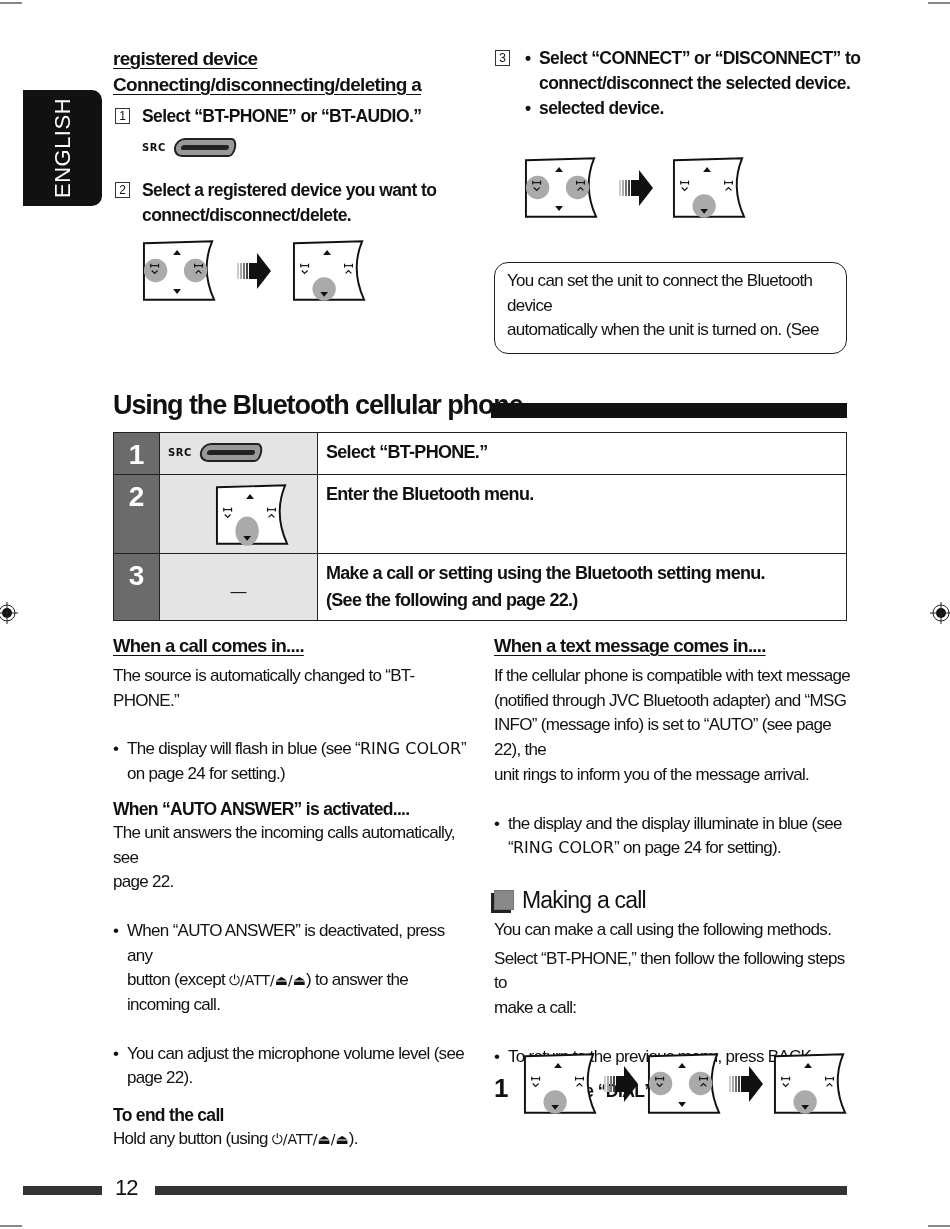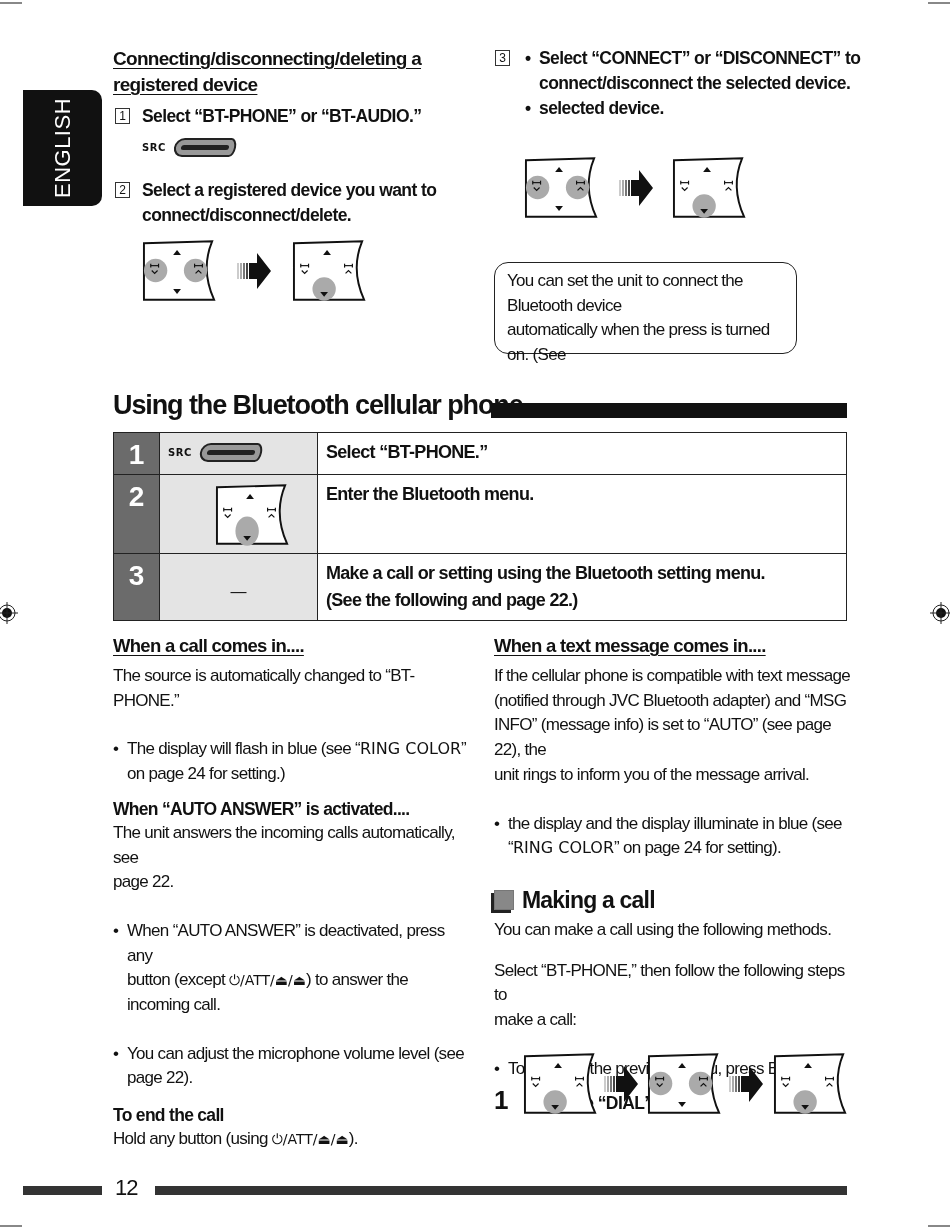--- a/index.html
+++ b/index.html
@@ -28,21 +28,21 @@
   .src-label { font-family: "DejaVu Sans", sans-serif; font-size: 10px; font-weight: bold; letter-spacing: 0.5px; }
   .src-btn { width: 62px; height: 19px; border: 2px solid #222; border-radius: 10px 6px 6px 10px / 10px 10px 10px 10px; background: #999; position: relative; transform: skewX(-10deg); }
   .src-btn::after { content: ""; position: absolute; left: 5px; right: 5px; top: 5px; height: 5px; background: #222; border-radius: 3px; }
 
   
   .pad { position: absolute; width: 74px; height: 62px; }
   .pad svg { width: 100%; height: 100%; overflow: visible; }
   .arrow-icon { position: absolute; width: 34px; height: 40px; }
 
   
-  #info-box { left: 494px; top: 262px; width: 303px; height: 92px; border: 1.5px solid #222; border-radius: 14px; padding: 6px 12px; }
+  #info-box { left: 494px; top: 262px; width: 353px; height: 92px; border: 1.5px solid #222; border-radius: 14px; padding: 6px 12px; }
 
   
   #main-heading { left: 113px; top: 390px; font-size: 27px; font-weight: bold; letter-spacing: -1.1px; }
   #heading-bar { left: 491px; top: 403px; width: 356px; height: 15px; background: #111; }
 
   
   #steps-table { left: 113px; top: 432px; width: 734px; border-collapse: collapse; }
   #steps-table td { border: 1px solid #222; vertical-align: top; }
   .tnum { width: 46px; background: #6b6b6b; color: #fff; font-size: 28px; font-weight: bold; text-align: center; font-family: "Liberation Sans", sans-serif; padding-top: 6px; }
   .ticon { width: 158px; background: #e4e4e4; position: relative; }
@@ -77,22 +77,22 @@
   <circle cx="11" cy="11" r="5" fill="#111"></circle>
   <line x1="0" y1="11" x2="22" y2="11" stroke="#222" stroke-width="1"></line>
   <line x1="11" y1="0" x2="11" y2="22" stroke="#222" stroke-width="1"></line>
 </svg>
 
 <div id="lang-tab" class="abs">
   <span>ENGLISH</span>
 </div>
 
 <div class="abs h-sub ul" style="left:113px;top:46px;">
+  <div>registered device</div>
   <div>Connecting/disconnecting/deleting a</div>
-  <div>registered device</div>
 </div>
 
 <div class="abs step-line" style="left:115px;top:104px;">
   <span class="numbox">1</span><span>Select “BT-PHONE” or “BT-AUDIO.”</span>
 </div>
 <div class="abs src" style="left:142px;top:138px;">
   <span class="src-label">SRC</span>
   <span class="src-btn"></span>
 </div>
 
@@ -199,21 +199,21 @@
       <g transform="translate(58,28)" stroke="#111" stroke-width="1.2" fill="none">
   <line x1="-4" y1="-4" x2="-4" y2="0"></line>
         <line x1="4" y1="-4" x2="4" y2="0"></line>
         <line x1="-4" y1="-2" x2="4" y2="-2"></line>
   <polyline points="-3,6 0,3 3,6"></polyline>
       </g>
     </svg></div>
 
 <div id="info-box" class="abs body-txt">
   <div>You can set the unit to connect the Bluetooth device</div>
-  <div>automatically when the press is turned on. (See</div>
+  <div>automatically when the unit is turned on. (See</div>
 </div>
 
 <div id="main-heading" class="abs">Using the Bluetooth cellular phone</div>
 <div id="heading-bar" class="abs"></div>
 
 <table id="steps-table" class="abs">
   <tbody>
       <tr style="height:42px;">
     <td class="tnum">1</td>
     <td class="ticon">
@@ -292,25 +292,25 @@
     <div>If the cellular phone is compatible with text message</div>
     <div>(notified through JVC Bluetooth adapter) and “MSG</div>
     <div>INFO” (message info) is set to “AUTO” (see page 22), the</div>
     <div>unit rings to inform you of the message arrival.</div>
   </div>
   <div class="body-txt bullet">
     <div>the display and the display illuminate in blue (see</div>
     <div><span>“</span><span class="wide">RING COLOR</span><span>” on page 24 for setting).</span></div>
   </div>
 
-  <div style="margin-top:26px;font-size:23px;font-weight:bold;letter-spacing:-0.8px;">
+  <div style="margin-top:26px;font-size:23px;font-weight:normal;letter-spacing:-0.8px;">
     <span class="sq-icon"></span><span>Making a call</span>
   </div>
   <div class="body-txt" style="margin-top:4px;">You can make a call using the following methods.</div>
-  <div class="body-txt" style="margin-top:16px;">
+  <div class="body-txt" style="margin-top:4px;">
     <div>Select “BT-PHONE,” then follow the following steps to</div>
     <div>make a call:</div>
   </div>
   <div class="body-txt bullet">To return to the previous menu, press BACK.</div>
   <div style="margin-top:4px;display:flex;align-items:baseline;">
     <span style="font-size:26px;font-weight:bold;width:29px;font-family:'Liberation Sans',sans-serif;">1</span>
     <span class="step-line">Enter the “DIAL” menu.</span>
   </div>
 </div>
 

